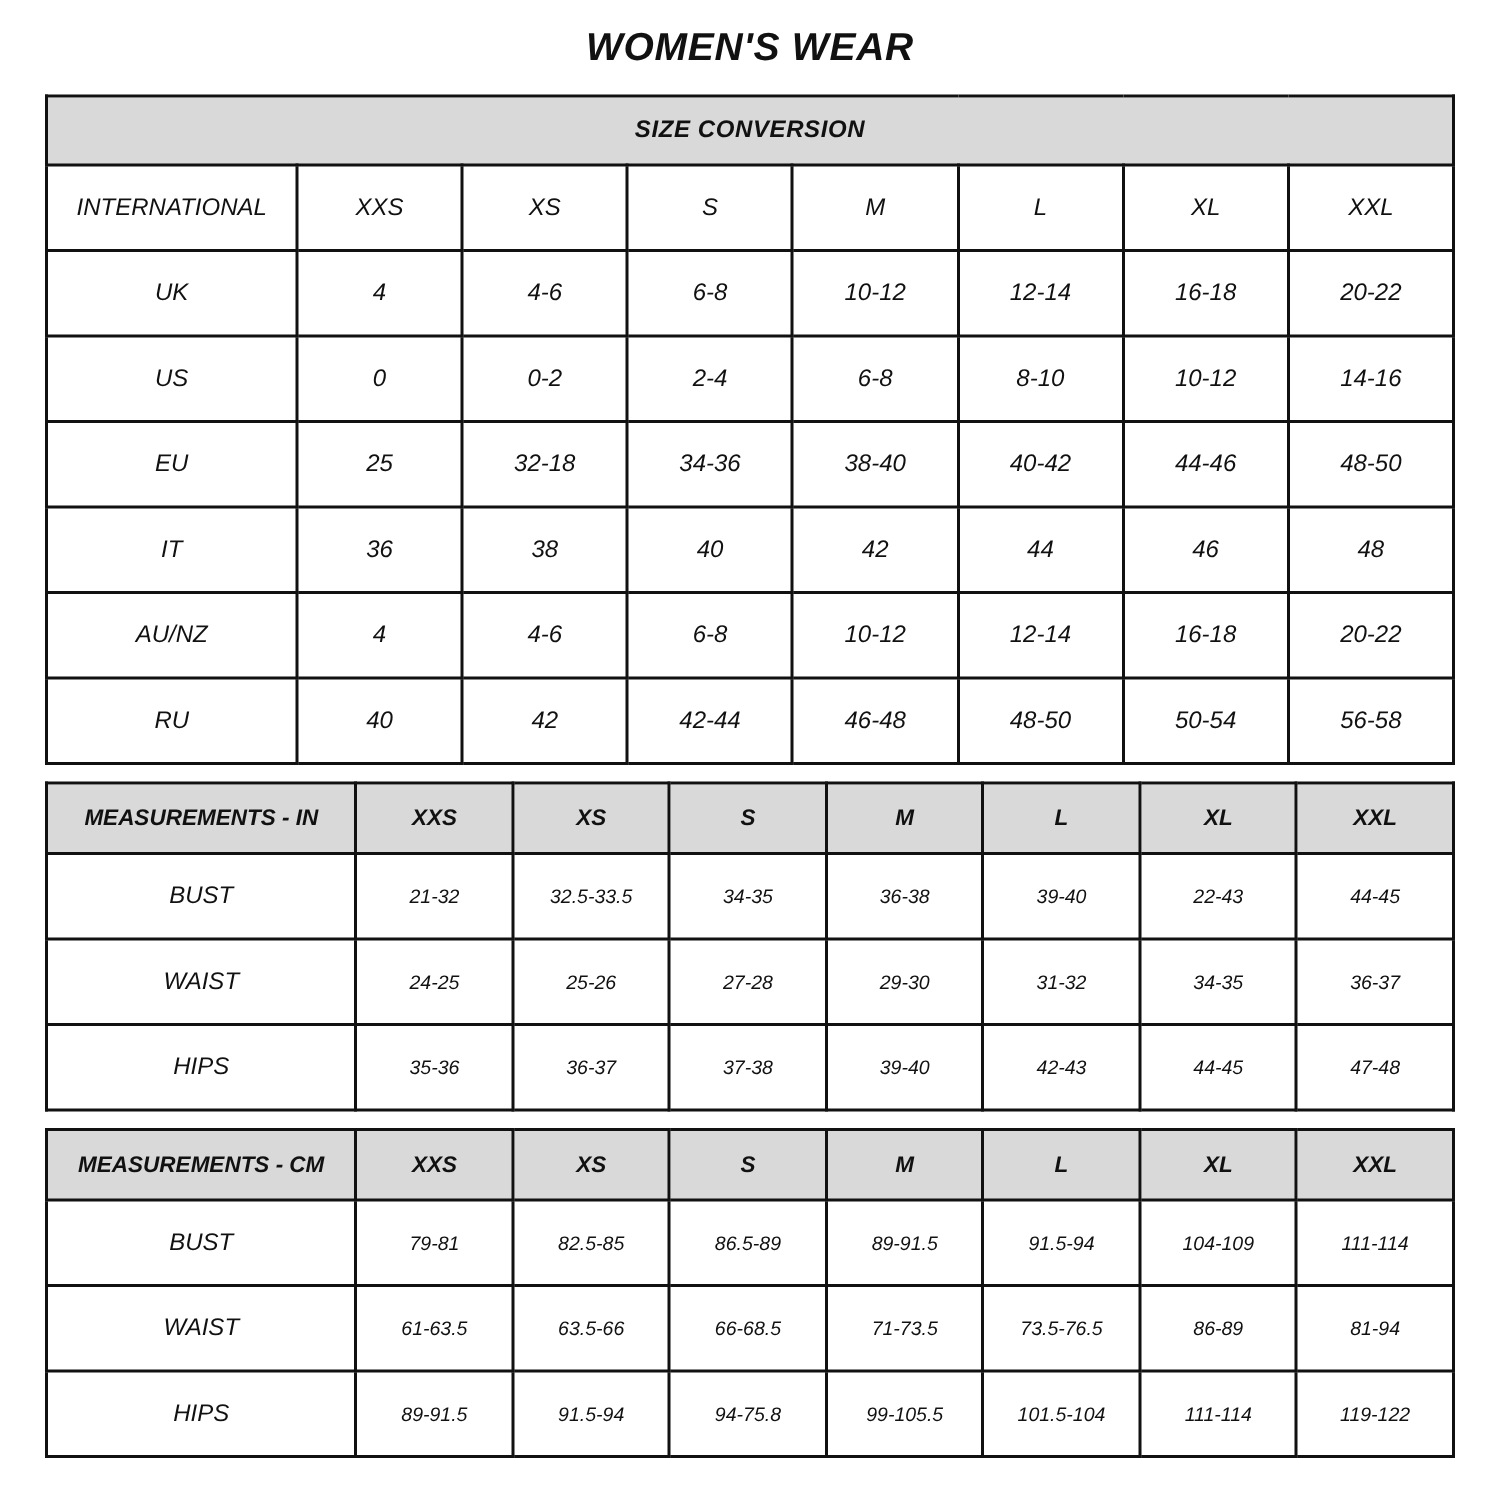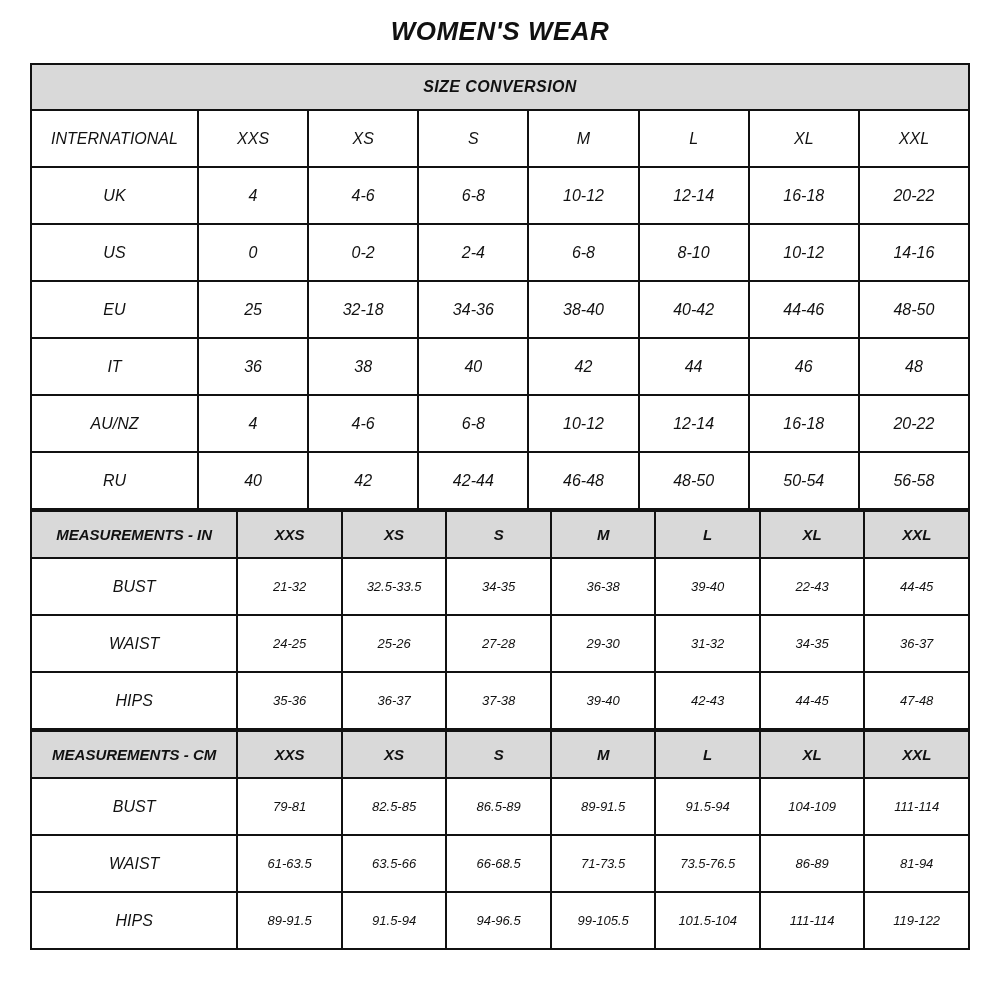--- a/index.html
+++ b/index.html
@@ -31,21 +31,21 @@
     height: 46px;
     background: var(--header-bg, #d9d9d9);
     font-weight: bold;
     font-size: 16px;
     letter-spacing: 0.4px;
     margin-left: 29px;
   }
   .col-label1 { width: 17.8%; }
   .col-size1 { width: 11.742%; }
   
-  .meas { }
+  .meas { margin-top: 11px; }
   .meas td { height: 57px; font-size: 13px; }
   .meas .hdr td {
     height: 47px;
     background: var(--header-bg, #d9d9d9);
     font-weight: bold;
     font-size: 15px;
   }
   .meas td.rowlabel { font-size: 16px; }
   .col-label2 { width: 22%; }
   .col-size2 { width: 11.143%; }
@@ -239,21 +239,21 @@
         <td>66-68.5</td>
         <td>71-73.5</td>
         <td>73.5-76.5</td>
         <td>86-89</td>
         <td>81-94</td>
       </tr>
       <tr>
         <td class="rowlabel">HIPS</td>
         <td>89-91.5</td>
         <td>91.5-94</td>
-        <td>94-96.5</td>
+        <td>94-75.8</td>
         <td>99-105.5</td>
         <td>101.5-104</td>
         <td>111-114</td>
         <td>119-122</td>
       </tr>
     </tbody>
   </table>
 
 </div>
 

